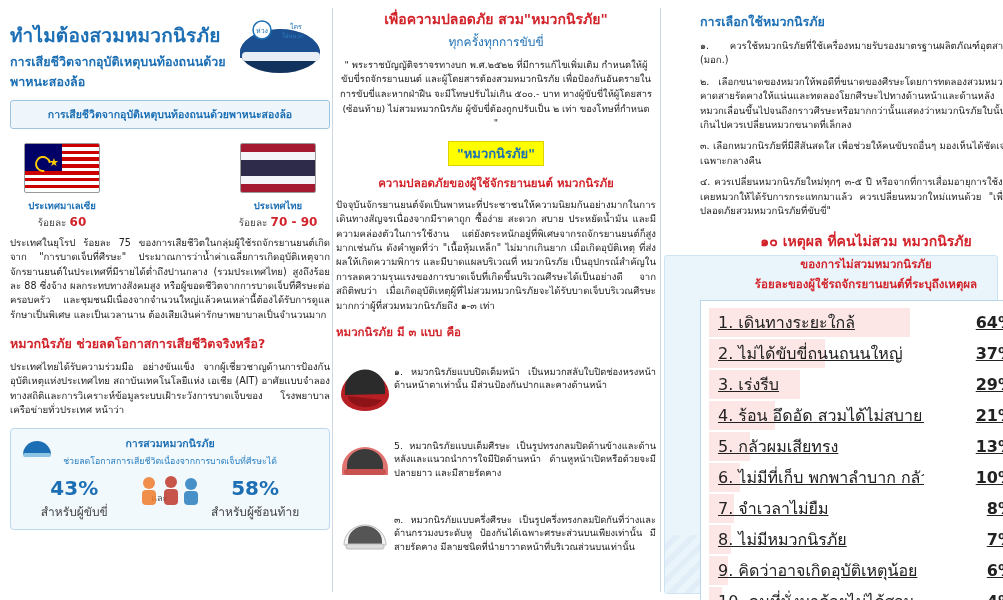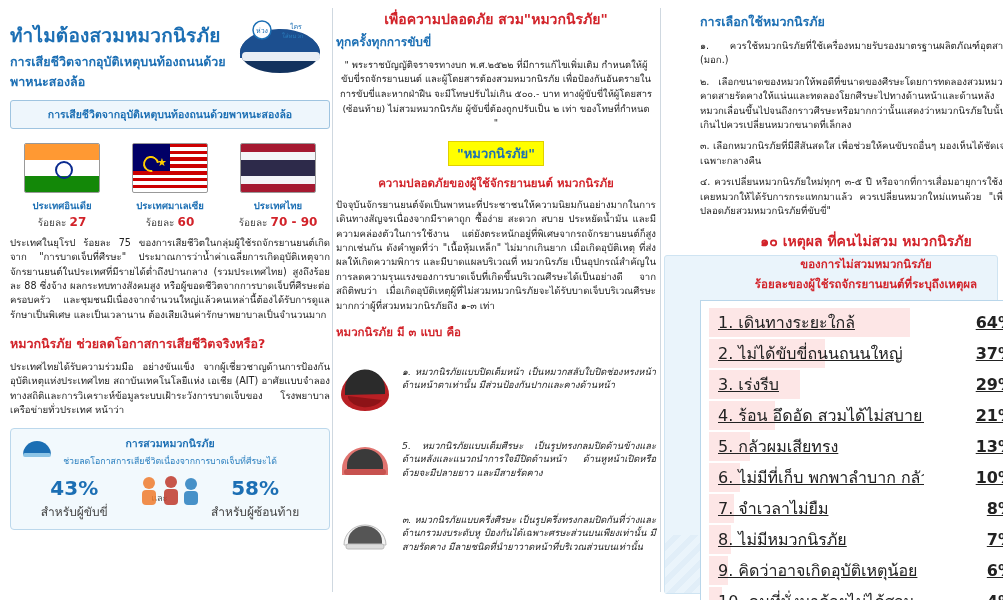--- a/index.html
+++ b/index.html
@@ -69,29 +69,29 @@
   .statbox .sb-title{color:#1c6fb4;font-size:10.5px;font-weight:bold;text-align:center;}
   .statbox .sb-sub{color:#2a7fbf;font-size:8.8px;text-align:center;margin-top:2px;}
   .sb-row{display:flex;align-items:flex-end;justify-content:space-around;margin-top:8px;}
   .sb-num{color:#1c6fb4;font-size:20px;font-weight:bold;text-align:center;}
   .sb-cap{font-size:12px;color:#444;text-align:center;margin-top:2px;}
   .sb-and{font-size:9px;color:#444;align-self:center;}
   .sb-people{position:absolute;left:50%;top:44px;transform:translateX(-50%);opacity:.85;}
   .sb-icon{position:absolute;left:10px;top:8px;}
   
   .c2-title{color:#d2232a;font-size:14px;font-weight:bold;text-align:center;line-height:1.35;}
-  .c2-title2{color:#1c6fb4;font-size:12px;font-weight:bold;margin-top:3px;}
+  .c2-title2{color:#1c6fb4;font-size:12px;font-weight:normal;text-align:center;margin-top:3px;}
   .quote{font-size:9.4px;line-height:1.55;text-align:center;margin:7px 4px 0 4px;color:#222;}
   .hl{
     display:inline-block;background:#ffff00;color:#1c6fb4;font-weight:bold;
     font-size:13px;padding:1px 8px;margin-top:10px;border:1px solid #e0d000;
   }
   .c2-red{color:#d2232a;font-weight:bold;font-size:11.5px;margin-top:8px;}
   .helmet-list{margin-top:6px;}
-  .hl-item{display:flex;gap:8px;align-items:flex-start;margin-top:24px;font-style:italic;}
+  .hl-item{display:flex;align-items:flex-start;margin-top:24px;}
   .hl-img{width:58px;flex:0 0 58px;}
   .hl-txt{font-size:9.3px;line-height:1.45;text-align:justify;}
   
   .c3-head{color:#1c6fb4;font-size:12.5px;font-weight:bold;}
   .c3-list{font-size:9.4px;line-height:1.5;text-align:justify;margin-top:6px;}
   .c3-list p{margin-top:7px;}
   .chart-title{
     text-align:center;color:#d2232a;font-weight:bold;font-size:12.5px;line-height:1.4;margin-top:4px;
   }
   .chart-title .big{font-size:14px;}
@@ -132,33 +132,20 @@
 
     <div style="padding-top:24px;width:230px;">
       <div class="h-main">ทำไมต้องสวมหมวกนิรภัย</div>
       <div class="h-sub">การเสียชีวิตจากอุบัติเหตุบนท้องถนนด้วยพาหนะสองล้อ</div>
     </div>
 
     <div class="sub-bar">การเสียชีวิตจากอุบัติเหตุบนท้องถนนด้วยพาหนะสองล้อ</div>
 
     <div class="flags">
 
-      <div class="flagcell">
-        <div class="flagimg f-in">
-          <div class="s1"></div>
-            <div class="s2"></div>
-            <div class="s3"></div>
-            <div class="chk"></div>
-        </div>
-        <div class="flag-label">ประเทศอินเดีย</div>
-        <div class="flag-pct">
-          <span>ร้อยละ</span>
-          <b>27</b>
-        </div>
-      </div>
 
       <div class="flagcell">
         <div class="flagimg f-my">
           <div class="stripe" style="top:0"></div>
             <div class="stripe" style="top:14.28%"></div>
           <div class="stripe" style="top:28.56%"></div>
             <div class="stripe" style="top:42.84%"></div>
           <div class="stripe" style="top:57.12%"></div>
             <div class="stripe" style="top:71.4%"></div>
           <div class="stripe" style="top:85.68%"></div>

